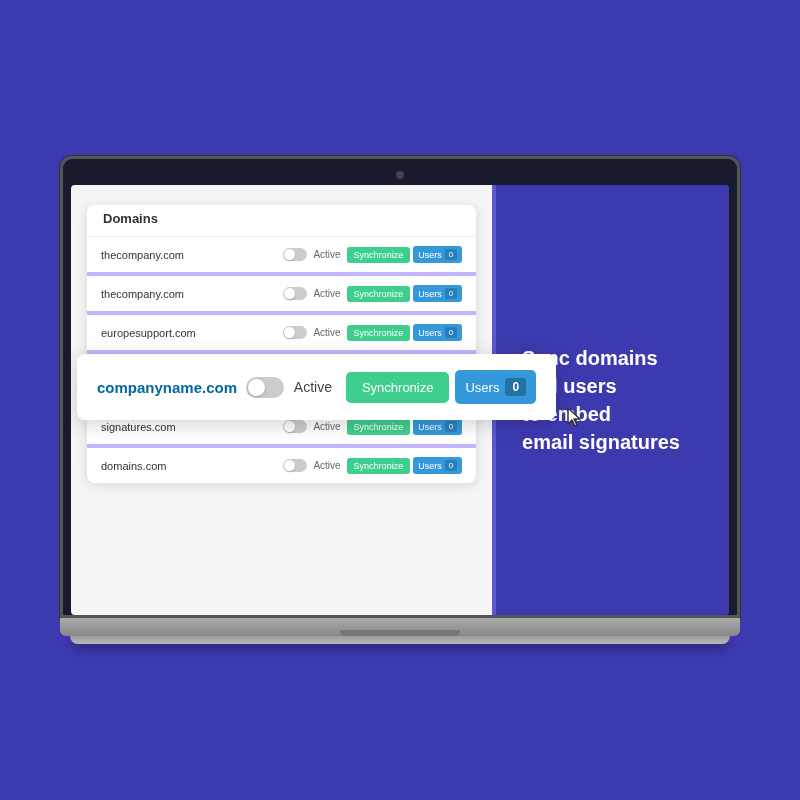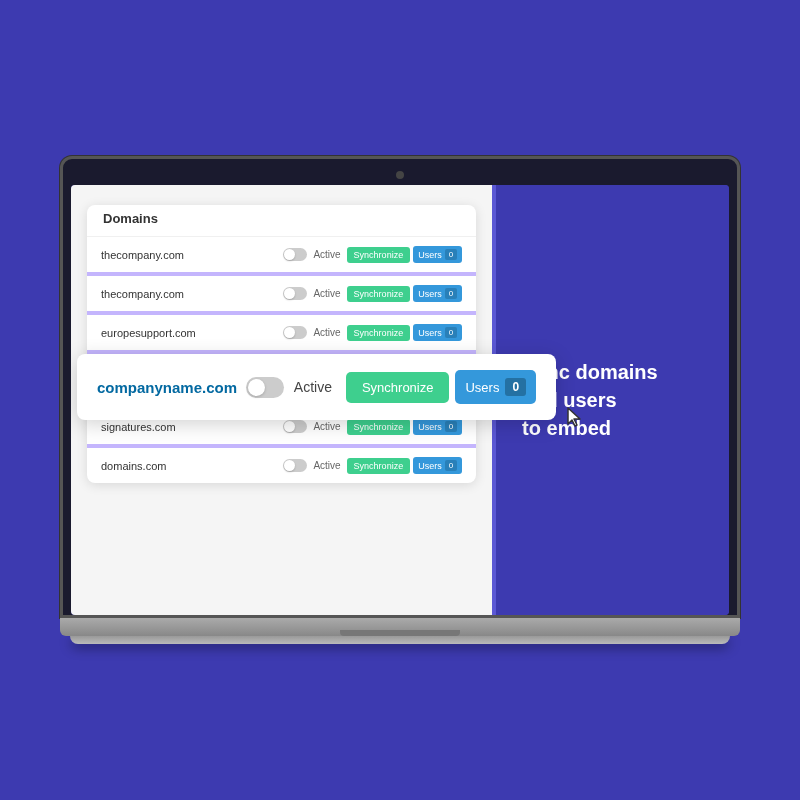--- a/index.html
+++ b/index.html
@@ -404,20 +404,21 @@
             </div>
 
           </div>
         </div>
 
         <div class="screen-right">
           <div class="tagline">
             <span>Sync domains</span><br>
             <span>and users</span><br>
             <span>to embed</span><br>
+            <span>email signatures</span>
           </div>
         </div>
 
       </div>
     </div>
     <div class="laptop-base"></div>
     <div class="laptop-foot"></div>
   </div>
 </div>
 

